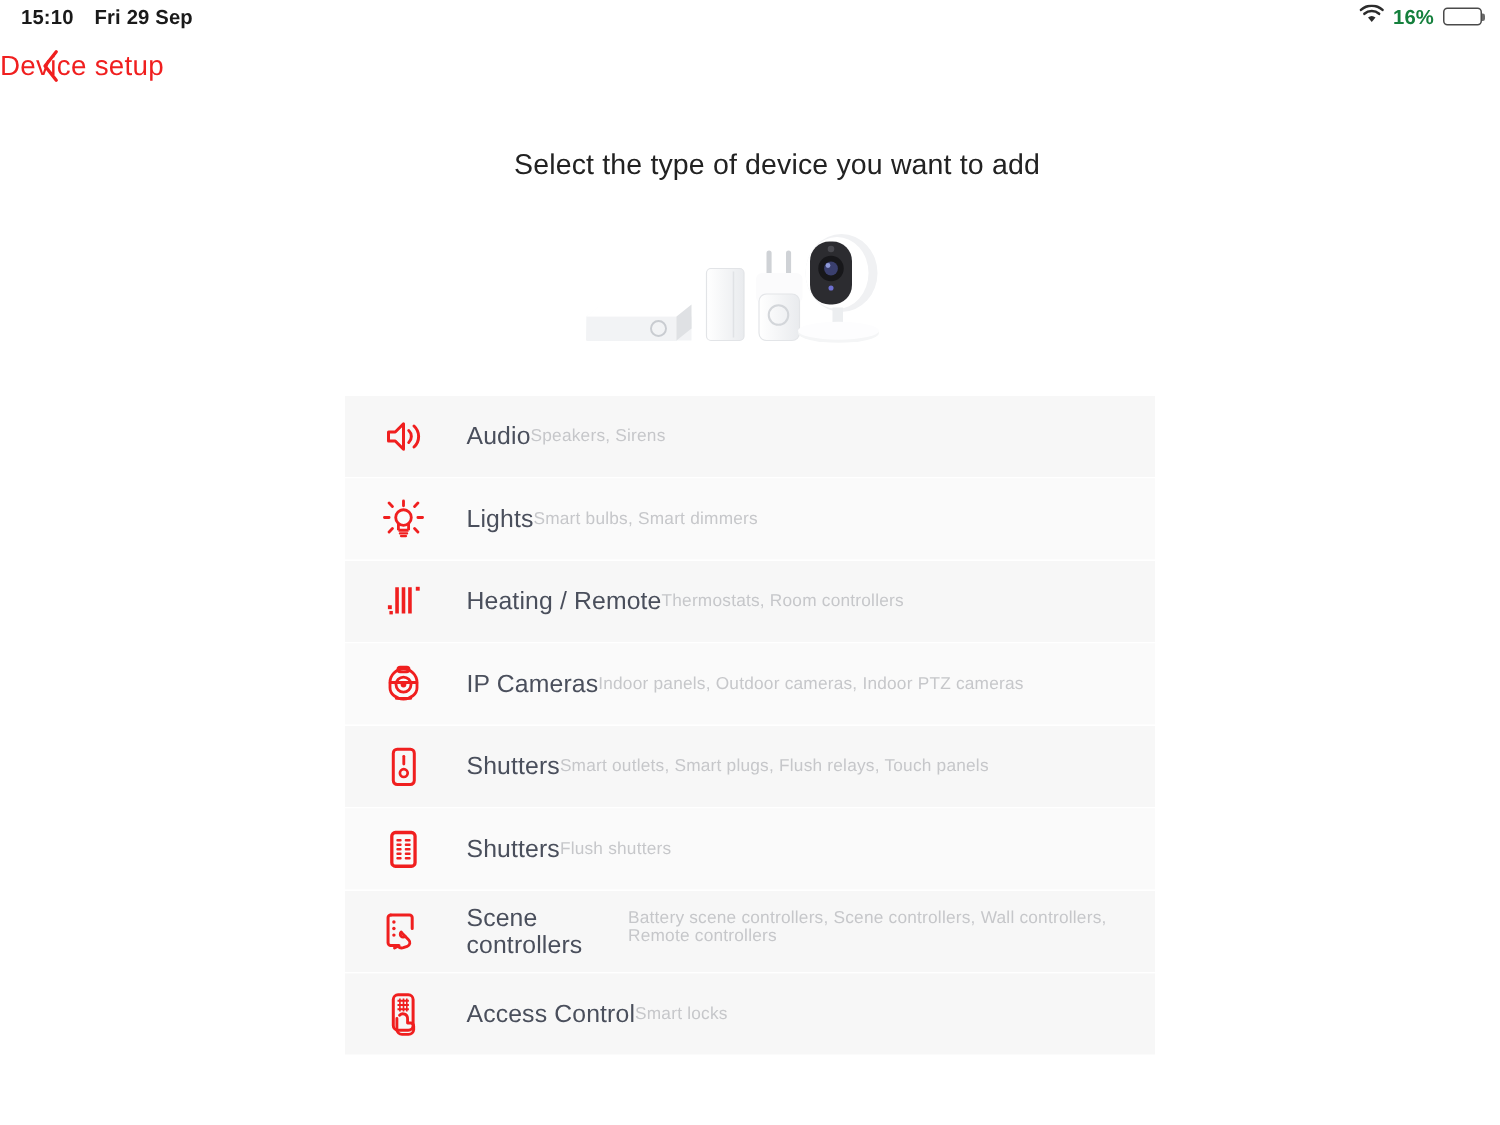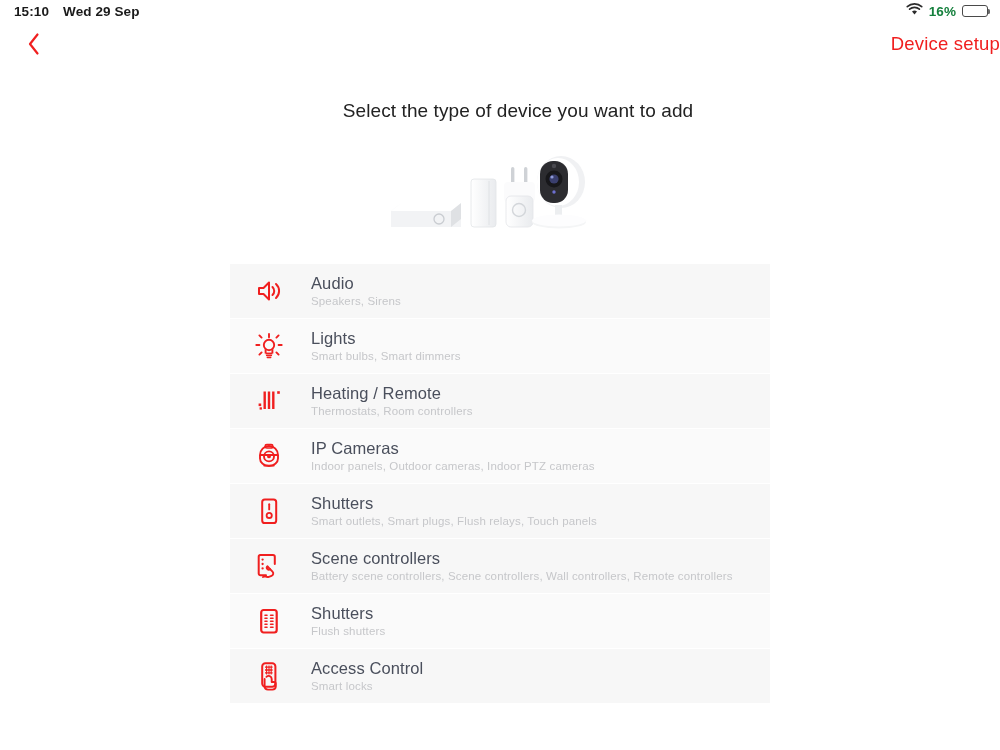--- a/index.html
+++ b/index.html
@@ -67,21 +67,21 @@
     background: #3a3a3a;
     border-radius: 1px;
   }
 
   
   .nav-header {
     height: 44px;
     position: relative;
     display: flex;
     align-items: center;
-    justify-content: flex-end;
+    justify-content: flex-start;
   }
   .back-button {
     position: absolute;
     left: 18px;
     top: 50%;
     transform: translateY(-50%);
     width: 32px;
     height: 32px;
     display: flex;
     align-items: center;
@@ -136,21 +136,21 @@
     width: 42px;
     min-width: 42px;
     height: 34px;
     display: flex;
     align-items: center;
     justify-content: center;
   }
   .row-text {
     margin-left: 21px;
     display: flex;
-    flex-direction: column;
+    flex-direction: row;
     justify-content: center;
     line-height: 1.12;
   }
   .row-title {
     font-size: 16.5px;
     color: #4a4f5c;
     letter-spacing: 0.1px;
   }
   .row-sub {
     font-size: 11.5px;
@@ -158,21 +158,21 @@
     margin-top: 3px;
     letter-spacing: 0.15px;
   }
 </style>
 </head>
 <body>
 
 <div class="status-bar">
   <div class="status-left">
     <span>15:10</span>
-    <span>Wed 29 Sep</span>
+    <span>Fri 29 Sep</span>
   </div>
   <div class="status-right">
     <span class="wifi-icon">
       <svg width="17" height="13" viewBox="0 0 17 13">
         <path d="M8.5 11.6 L6.0 8.6 a4.0 4.0 0 0 1 5.0 0 Z" fill="#2b2b2b"></path>
         <path d="M3.6 6.2 a7.4 7.4 0 0 1 9.8 0" stroke="#2b2b2b" stroke-width="1.7" fill="none" stroke-linecap="round"></path>
         <path d="M1.3 3.6 a10.8 10.8 0 0 1 14.4 0" stroke="#2b2b2b" stroke-width="1.7" fill="none" stroke-linecap="round"></path>
       </svg>
     </span>
     <span class="battery-pct">16%</span>
@@ -318,52 +318,52 @@
         <path d="M11.2 7.2 L11.2 12.4" stroke="#f01f1f" stroke-width="1.9" stroke-linecap="round"></path>
         <circle cx="11.2" cy="18.4" r="2.6" fill="none" stroke="#f01f1f" stroke-width="1.8"></circle>
       </svg>
     </span>
     <span class="row-text">
       <span class="row-title">Shutters</span>
       <span class="row-sub">Smart outlets, Smart plugs, Flush relays, Touch panels</span>
     </span>
   </div>
 
+  <div class="device-row shade-b">
+    <span class="row-icon">
+      <svg width="24" height="28" viewBox="0 0 24 28">
+        <rect x="4.2" y="3" width="15.5" height="22.5" rx="2.4" fill="none" stroke="#f01f1f" stroke-width="2.2"></rect>
+        <path d="M8 8.2 L10 8.2 M8 11.2 L10 11.2 M8 14.2 L10 14.2 M8 17.2 L10 17.2 M8 20.2 L10 20.2" stroke="#f01f1f" stroke-width="1.6" stroke-linecap="round"></path>
+        <path d="M13.6 8.2 L16 8.2 M13.6 11.2 L16 11.2 M13.6 14.2 L16 14.2 M13.6 17.2 L16 17.2 M13.6 20.2 L16 20.2" stroke="#f01f1f" stroke-width="1.6" stroke-linecap="round"></path>
+      </svg>
+    </span>
+    <span class="row-text">
+      <span class="row-title">Shutters</span>
+      <span class="row-sub">Flush shutters</span>
+    </span>
+  </div>
+
   <div class="device-row shade-a">
     <span class="row-icon">
       <svg width="26" height="28" viewBox="0 0 26 28">
         <path d="M4.5 3 L17 3 a1.8 1.8 0 0 1 1.8 1.8 L18.8 12" fill="none" stroke="#f01f1f" stroke-width="2" stroke-linecap="round"></path>
         <path d="M4.5 3 a1.8 1.8 0 0 0 -1.8 1.8 L2.7 21.5 a1.8 1.8 0 0 0 1.8 1.8 L10 23.3" fill="none" stroke="#f01f1f" stroke-width="2" stroke-linecap="round"></path>
         <circle cx="6.6" cy="7.6" r="1.15" fill="#f01f1f"></circle>
         <circle cx="6.6" cy="12" r="1.15" fill="#f01f1f"></circle>
         <circle cx="6.6" cy="16.4" r="1.15" fill="#f01f1f"></circle>
         <path d="M11.5 14.5 L16.5 19.6 a2.6 2.6 0 0 1 -1 4.3 l-2.6 0.9 a3.4 3.4 0 0 1 -3.6 -1 L7 25" fill="none" stroke="#f01f1f" stroke-width="1.9" stroke-linejoin="round" stroke-linecap="round"></path>
         <path d="M11.4 14.4 a1.9 1.9 0 1 0 2.7 2.7" fill="none" stroke="#f01f1f" stroke-width="1.9" stroke-linecap="round"></path>
       </svg>
     </span>
     <span class="row-text">
       <span class="row-title">Scene controllers</span>
       <span class="row-sub">Battery scene controllers, Scene controllers, Wall controllers, Remote controllers</span>
     </span>
   </div>
 
-  <div class="device-row shade-b">
-    <span class="row-icon">
-      <svg width="24" height="28" viewBox="0 0 24 28">
-        <rect x="4.2" y="3" width="15.5" height="22.5" rx="2.4" fill="none" stroke="#f01f1f" stroke-width="2.2"></rect>
-        <path d="M8 8.2 L10 8.2 M8 11.2 L10 11.2 M8 14.2 L10 14.2 M8 17.2 L10 17.2 M8 20.2 L10 20.2" stroke="#f01f1f" stroke-width="1.6" stroke-linecap="round"></path>
-        <path d="M13.6 8.2 L16 8.2 M13.6 11.2 L16 11.2 M13.6 14.2 L16 14.2 M13.6 17.2 L16 17.2 M13.6 20.2 L16 20.2" stroke="#f01f1f" stroke-width="1.6" stroke-linecap="round"></path>
-      </svg>
-    </span>
-    <span class="row-text">
-      <span class="row-title">Shutters</span>
-      <span class="row-sub">Flush shutters</span>
-    </span>
-  </div>
-
 
   <div class="device-row shade-a">
     <span class="row-icon">
       <svg width="24" height="30" viewBox="0 0 24 30">
         <rect x="5.2" y="2.2" width="13.2" height="23.6" rx="3.2" fill="none" stroke="#f01f1f" stroke-width="2"></rect>
         <path d="M8 6.2 L15.6 6.2 M8 9 L15.6 9 M8 11.8 L15.6 11.8" stroke="#f01f1f" stroke-width="1.3"></path>
         <path d="M9.6 4.6 L9.6 13.4 M12 4.6 L12 13.4 M14.2 4.6 L14.2 13.4" stroke="#f01f1f" stroke-width="1.1"></path>
         <path d="M9.4 15.8 a3.1 3.1 0 0 1 5.3 2.2 L14.7 21 l2.1 0 a2 2 0 0 1 2 2 L18.8 25.4 a3.4 3.4 0 0 1 -3.4 3.2 L11 28.6 a3.4 3.4 0 0 1 -3.4 -3.2 L7.6 18" fill="none" stroke="#f01f1f" stroke-width="1.9" stroke-linejoin="round" stroke-linecap="round"></path>
       </svg>
     </span>

